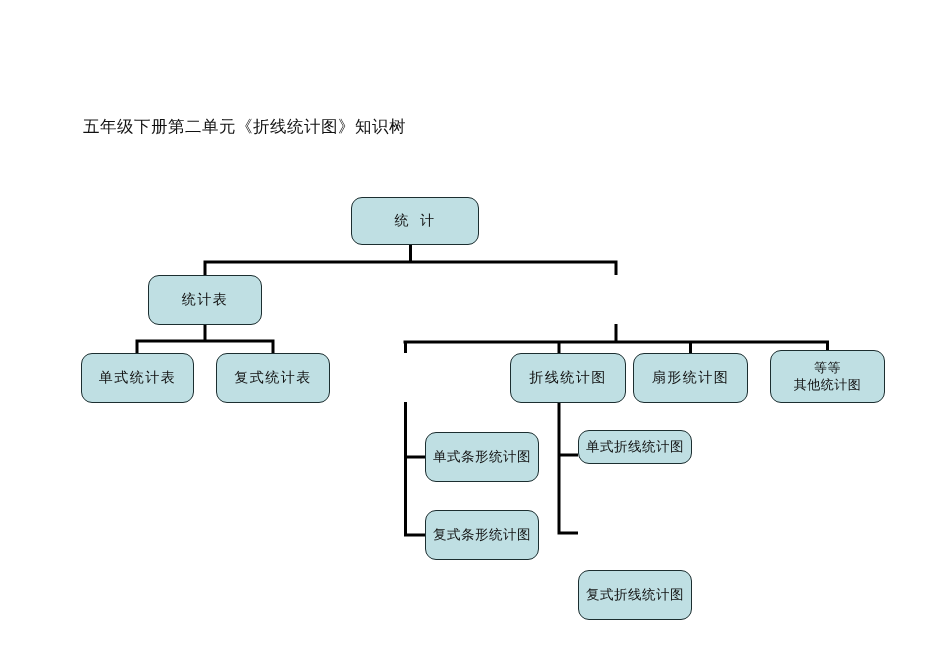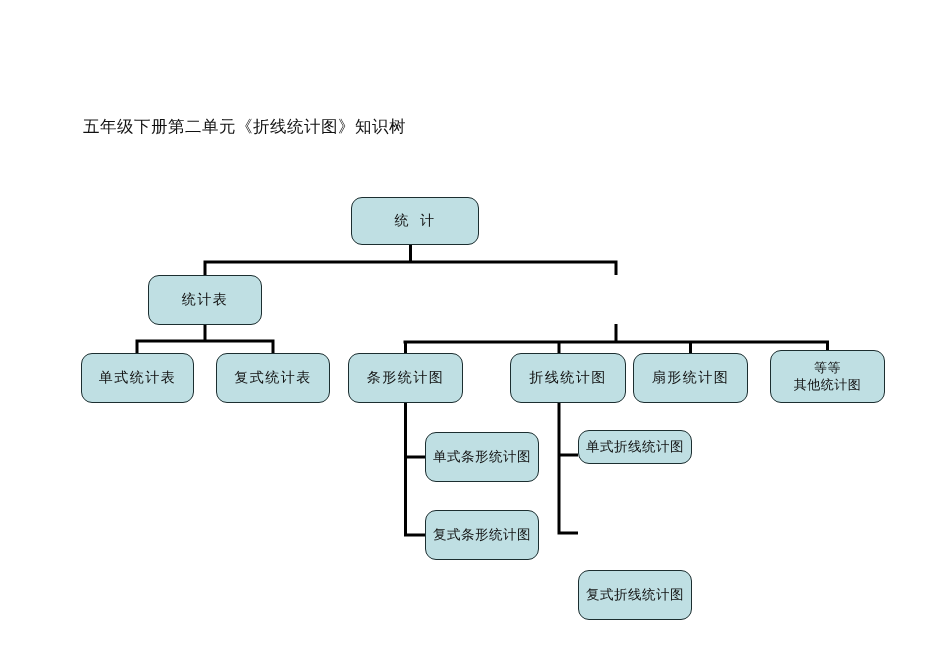--- a/index.html
+++ b/index.html
@@ -101,23 +101,20 @@
 
 
   <div class="node" id="n-table-single">
     <span>单式统计表</span>
   </div>
 
   <div class="node" id="n-table-multi">
     <span>复式统计表</span>
   </div>
 
-  <div class="node" id="n-bar">
-    <span>条形统计图</span>
-  </div>
 
   <div class="node" id="n-line">
     <span>折线统计图</span>
   </div>
 
   <div class="node" id="n-pie">
     <span>扇形统计图</span>
   </div>
 
   <div class="node two-line" id="n-other">

